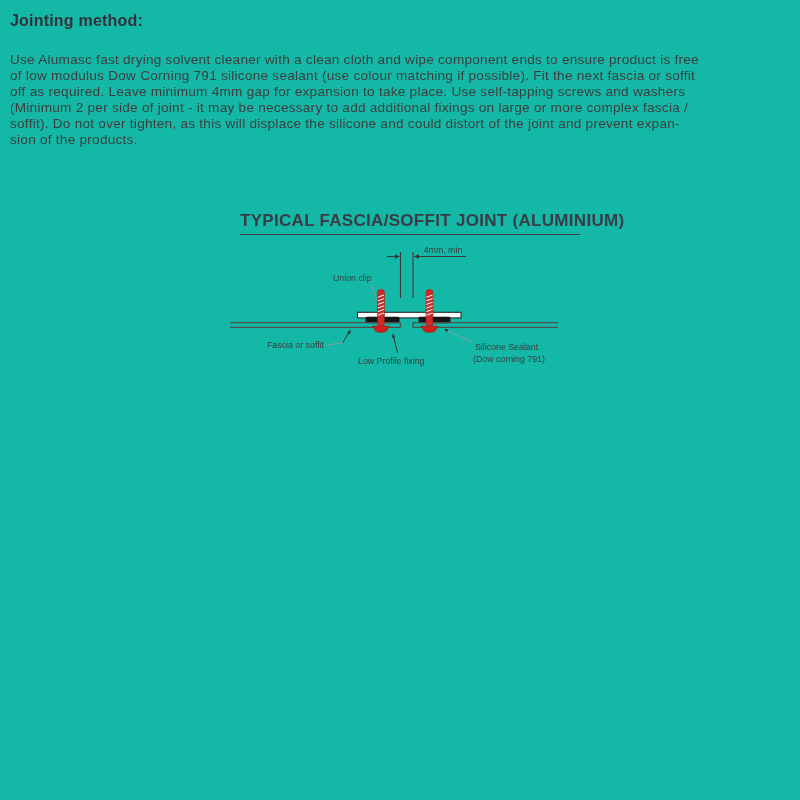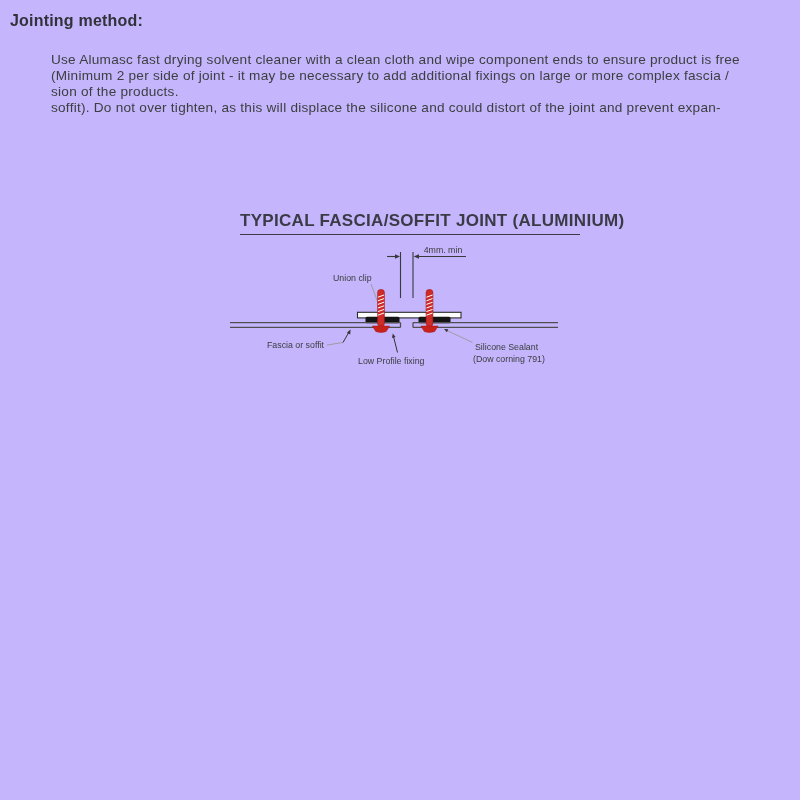--- a/index.html
+++ b/index.html
@@ -1,51 +1,53 @@
 <!DOCTYPE html>
 <html><head>
 <meta charset="utf-8">
 <style>
   html,body{margin:0;padding:0;}
   body{
     width:800px;height:800px;background:#ffffff;
     font-family:"Liberation Sans",sans-serif;
     position:relative;overflow:hidden;
   }
-  .page{position:absolute;inset:0;background:#c4b5fd;}
+  .page{position:absolute;inset:0;background:#14b8a6;}
   .heading{
     position:absolute;left:10px;top:12px;
     font-size:16px;font-weight:bold;color:#32323a;letter-spacing:0.2px;
   }
   .para{
     position:absolute;left:10px;top:52px;
     font-size:13.6px;color:#3e3e3e;letter-spacing:0.25px;
   }
-  .para .line{height:16px;line-height:16px;white-space:nowrap;margin-left:41px;}
+  .para .line{height:16px;line-height:16px;white-space:nowrap;}
   .diagram-title{
     position:absolute;left:240px;top:211px;width:340px;
     text-align:center;font-size:17px;font-weight:600;color:#3b3b46;
     letter-spacing:0.3px;border-bottom:1.7px solid #3b3b46;padding-bottom:3px;
     white-space:nowrap;
   }
   svg.diagram{position:absolute;left:0;top:0;}
   svg text{font-family:"Liberation Sans",sans-serif;fill:#3c3c3c;}
 </style>
 </head>
 <body>
 
 <div class="page">
 
   <div class="heading">Jointing method:</div>
 
   <div class="para">
     <div class="line">Use Alumasc fast drying solvent cleaner with a clean cloth and wipe component ends to ensure product is free</div>
+    <div class="line">of low modulus Dow Corning 791 silicone sealant (use colour matching if possible). Fit the next fascia or soffit</div>
+    <div class="line">off as required. Leave minimum 4mm gap for expansion to take place. Use self-tapping screws and washers</div>
     <div class="line">(Minimum 2 per side of joint - it may be necessary to add additional fixings on large or more complex fascia /</div>
+    <div class="line">soffit). Do not over tighten, as this will displace the silicone and could distort of the joint and prevent expan-</div>
     <div class="line">sion of the products.</div>
-    <div class="line">soffit). Do not over tighten, as this will displace the silicone and could distort of the joint and prevent expan-</div>
   </div>
 
   <div class="diagram-title">TYPICAL FASCIA/SOFFIT JOINT (ALUMINIUM)</div>
 
   <svg class="diagram" width="800" height="800" viewBox="0 0 800 800">
 
     <line x1="400.5" y1="252" x2="400.5" y2="298" stroke-width="1.1" stroke="#3a3a3a"></line>
     <line x1="413" y1="252" x2="413" y2="298" stroke-width="1.1" stroke="#3a3a3a"></line>
 
     <line x1="387" y1="256.5" x2="396" y2="256.5" stroke-width="1.1" stroke="#3a3a3a"></line>

